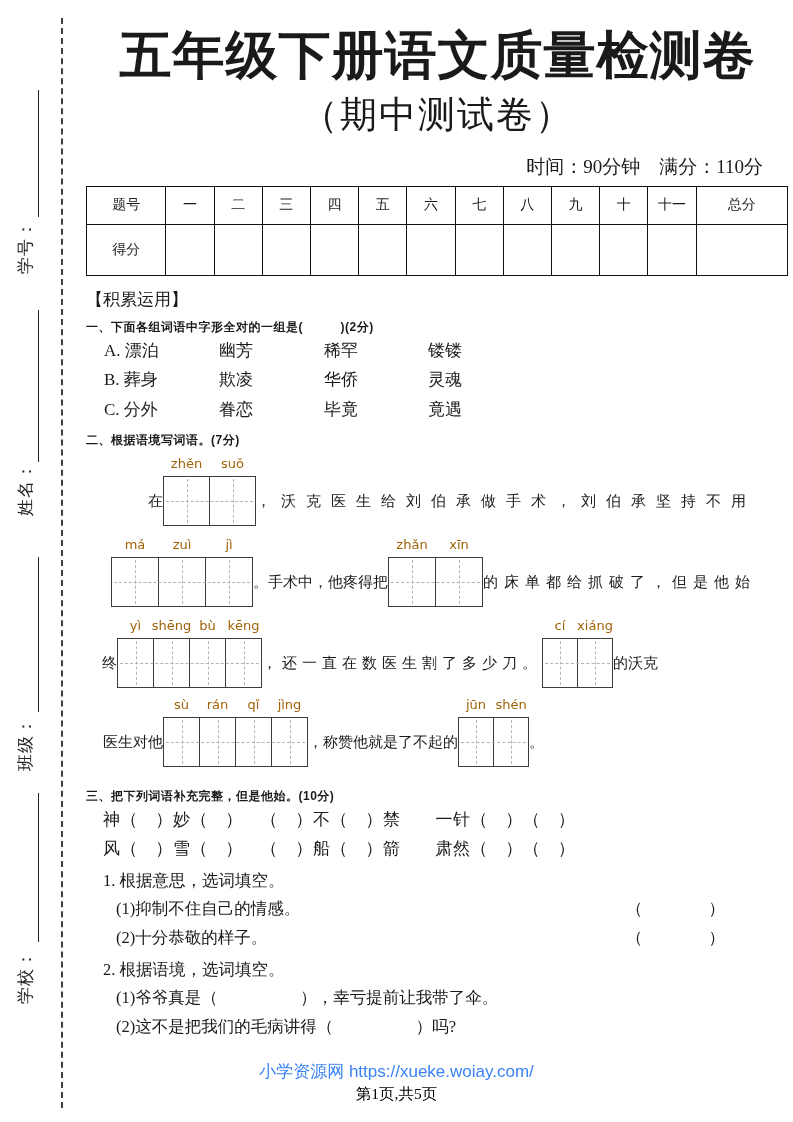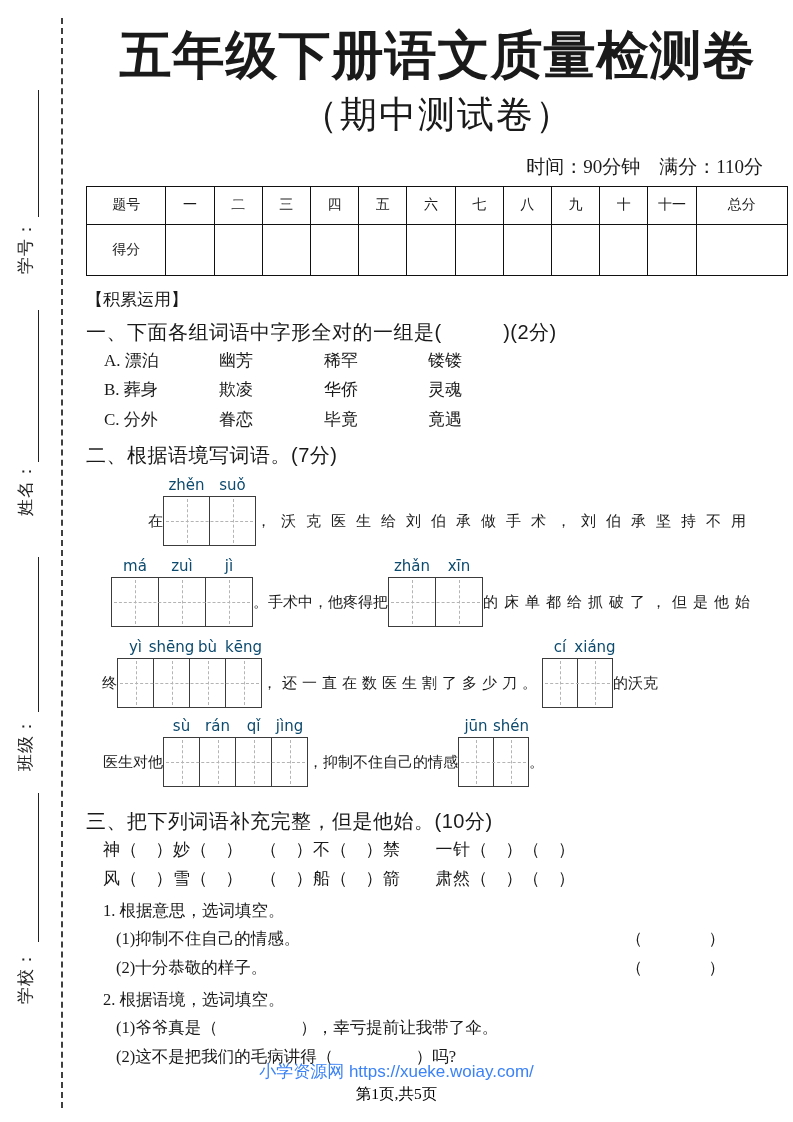--- a/index.html
+++ b/index.html
@@ -29,41 +29,41 @@
 
   table.score{border-collapse:collapse;margin-top:6px;width:702px;table-layout:fixed;}
   table.score td{border:1.8px solid #111;text-align:center;font-size:14px;padding:0;}
   table.score tr.r1 td{height:37px;}
   table.score tr.r2 td{height:50px;}
   td.c-first{width:78px;}
   td.c-num{width:47px;}
   td.c-last{width:90px;}
 
   .section-label{margin-top:12px;font-size:17px;}
-  .qheader{margin-top:8px;font-size:20px;font-weight:normal;
+  .qheader{margin-top:8px;font-size:12px;font-weight:bold;
            font-family:"Liberation Sans",sans-serif;letter-spacing:.5px;}
   .optrow{display:flex;margin-left:18px;font-size:17px;line-height:29.5px;}
   .optrow .c0{width:115px;}
   .optrow .c1{width:105px;}
   .optrow .c2{width:104px;}
 
   
   .q2line{display:flex;align-items:center;height:48px;white-space:nowrap;}
   .q2t{font-size:15px;}
   .ls10{letter-spacing:10px;text-align:right;}
   .ls6{letter-spacing:6px;}
   .ls5{letter-spacing:5px;}
   .wgrid{display:flex;height:48px;border:1.6px solid #3c3c3c;position:relative;flex:none;}
   .wgrid::after{content:"";position:absolute;left:2px;right:2px;top:50%;border-top:1px dashed #b4b4b4;}
   .wcell{position:relative;height:100%;border-right:1px solid #3c3c3c;flex:none;}
   .wcell:last-child{border-right:none;}
   .wcell::before{content:"";position:absolute;left:50%;top:2px;bottom:2px;border-left:1px dashed #b4b4b4;}
   .w45{width:45px;} .w46{width:46px;} .w35{width:35px;} .w34{width:34px;}
   .pinyin{position:absolute;top:-21px;left:50%;transform:translateX(-50%);
-          font-family:"DejaVu Sans",sans-serif;font-size:15px;color:#0c4a6e;white-space:nowrap;}
+          font-family:"DejaVu Sans",sans-serif;font-size:13px;color:#a16207;white-space:nowrap;}
   .mt-l1{margin-top:28px;margin-left:62px;}
   .mt-l2{margin-top:33px;margin-left:25px;}
   .mt-l3{margin-top:33px;margin-left:16px;}
   .mt-l4{margin-top:31px;margin-left:17px;}
 
   
   .q3h{margin-top:22px;}
   .wordrow{margin-left:17px;font-size:17px;line-height:29px;letter-spacing:.5px;}
   .subq{margin-left:17px;font-size:16.5px;line-height:28px;margin-top:4px;}
   .subitem{position:relative;margin-left:30px;font-size:16.5px;line-height:28.5px;}
@@ -229,21 +229,21 @@
         <div class="wcell w35">
             <span class="pinyin">rán</span>
           </div>
         <div class="wcell w35">
             <span class="pinyin">qǐ</span>
           </div>
         <div class="wcell w35">
             <span class="pinyin">jìng</span>
           </div>
       </div>
-      <span class="q2t">，抑制不住自己的情感</span>
+      <span class="q2t">，称赞他就是了不起的</span>
       <div class="wgrid">
         <div class="wcell w34">
             <span class="pinyin">jūn</span>
           </div>
         <div class="wcell w34">
             <span class="pinyin">shén</span>
           </div>
       </div>
       <span class="q2t">。</span>
     </div>

